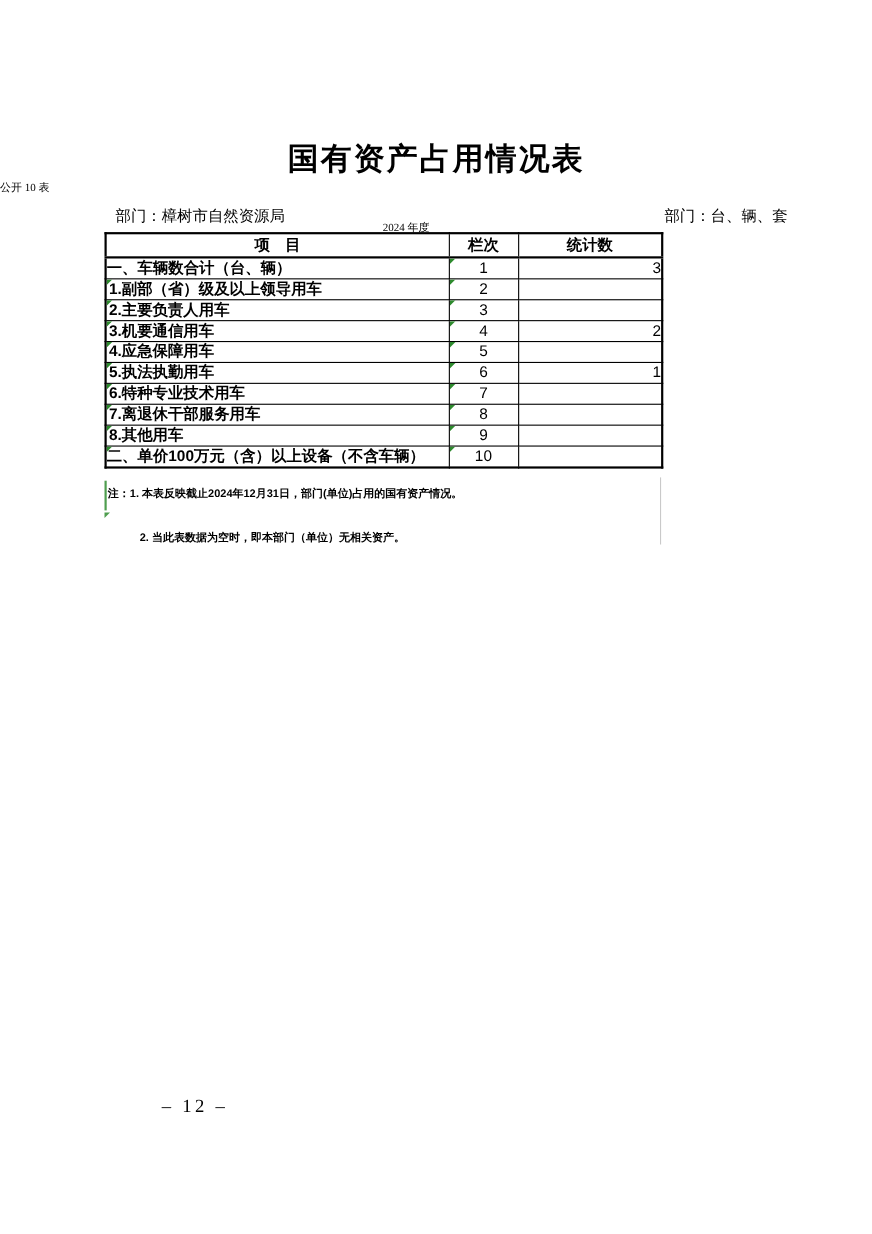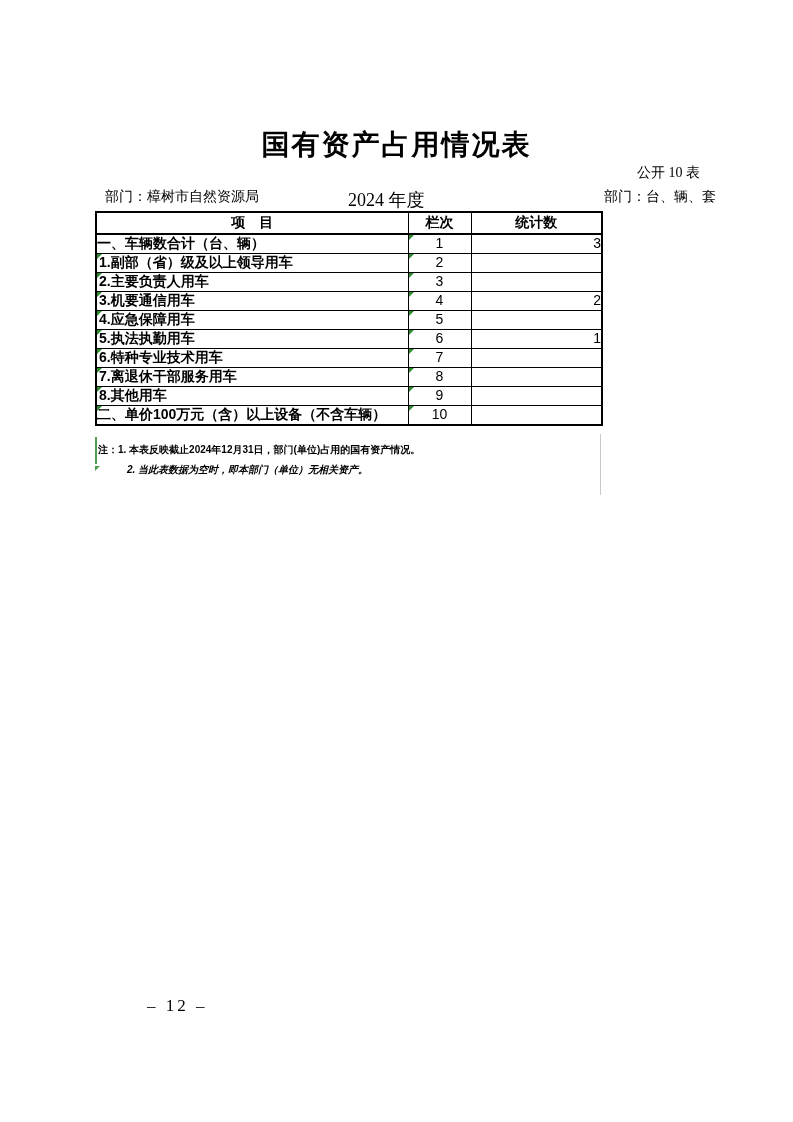--- a/index.html
+++ b/index.html
@@ -10,25 +10,25 @@
 
   
   .doc-title {
     position:absolute; top:126px; left:0; width:793px;
     text-align:center; font-family:"Liberation Sans", sans-serif;
     font-size:28px; font-weight:bold; letter-spacing:2px; margin:0;
   }
 
   
   .pub-label {
-    position:absolute; top:164px; left:0; width:700px; text-align:right;
-    font-size:14px;
+    position:absolute; top:164px; left:0; width:700px; 
+    font-size:10px;
   }
   .meta-dept  { position:absolute; top:188px; left:105px; font-size:14px; }
-  .meta-year  { position:absolute; top:188px; left:348px; font-size:18px; }
+  .meta-year  { position:absolute; top:200px; left:348px; font-size:10px; }
   .meta-unit  { position:absolute; top:188px; left:16px; width:700px; text-align:right; font-size:14px; }
 
   
   .table-wrap { position:absolute; left:95px; top:211px;border-radius:32px; }
   table.asset {
     border-collapse:collapse; table-layout:fixed; width:506px;
     font-family:"Liberation Sans", sans-serif; font-size:14px;
     border:2px solid #000;
   }
   table.asset th, table.asset td {
@@ -50,21 +50,21 @@
     position:absolute; top:0; left:0; width:0; height:0;
     border-top:5px solid #2e8b2e; border-right:5px solid transparent;
   }
 
   
   .notes {
     position:absolute; left:98px; top:440px; width:505px;
     font-family:"Liberation Sans", sans-serif; font-size:10px; font-weight:bold;
     line-height:20px;
   }
-  .note-line-2 { margin-top:0; padding-left:29px;font-style:italic; }
+  .note-line-2 { margin-top:20px; padding-left:29px; }
 
   
   .artifact-green-line { position:absolute; left:95px; top:437px; width:2px; height:27px; background:#4f9e4f; }
   .artifact-green-tri  { position:absolute; left:95px; top:466px; width:0; height:0;
                          border-top:5px solid #4f9e4f; border-right:5px solid transparent; }
   .artifact-gray-line  { position:absolute; left:600px; top:434px; width:1px; height:61px; background:#c9c9c9; }
 
   
   .page-number {
     position:absolute; left:103px; top:996px;

